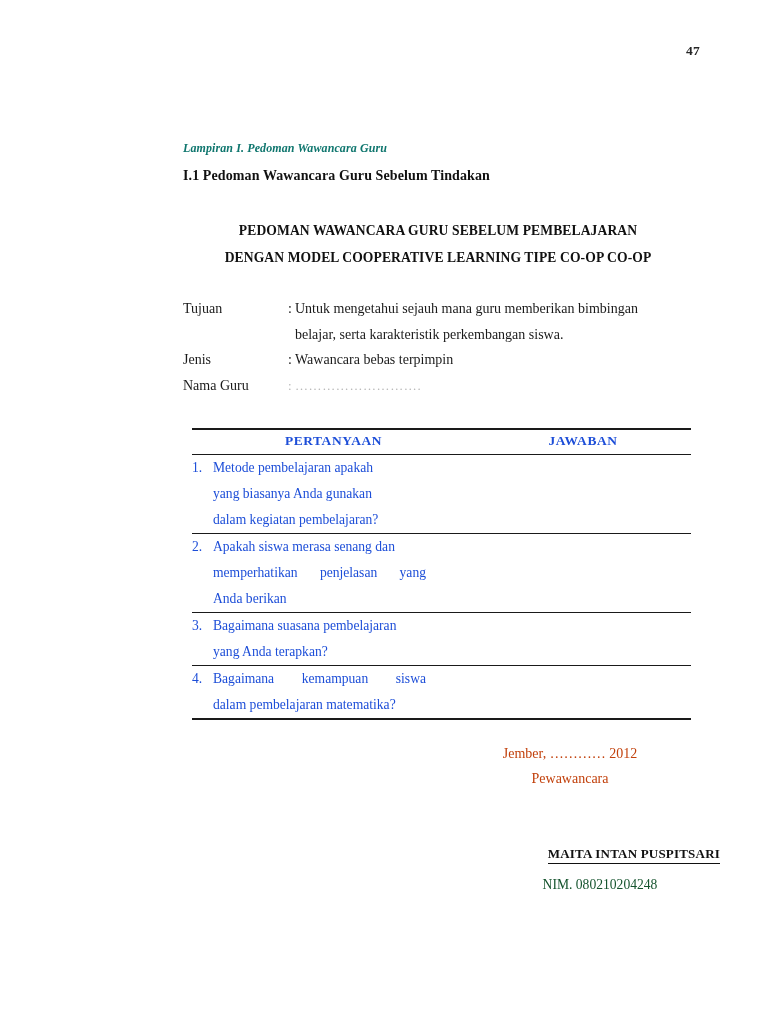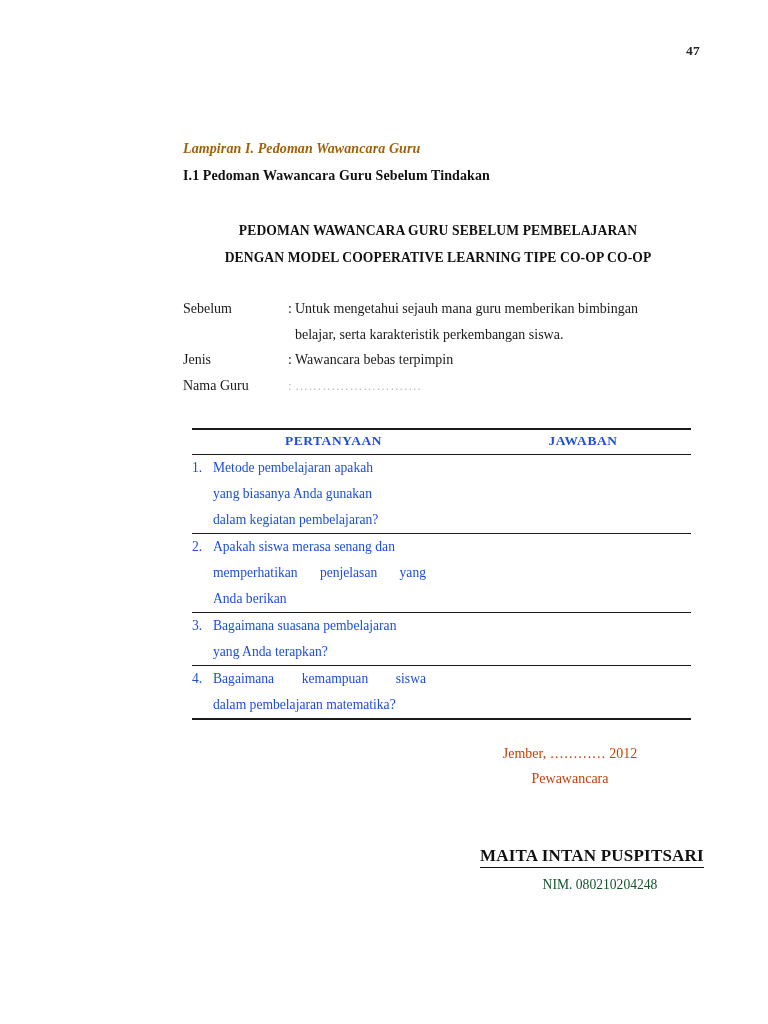--- a/index.html
+++ b/index.html
@@ -34,25 +34,25 @@
     font-weight: bold;
     letter-spacing: 0.2px;
     color: #262626;
   }
 
   
   .appendix-label {
     position: absolute;
     left: 143px;
     top: 141px;
-    font-size: 14px;
+    font-size: 12px;
     font-weight: bold;
     font-style: italic;
     letter-spacing: 0.1px;
-    color: #a16207;
+    color: #0f766e;
   }
   .section-label {
     position: absolute;
     left: 143px;
     top: 168px;
     font-size: 14px;
     font-weight: bold;
     letter-spacing: 0.1px;
     color: #111111;
   }
@@ -179,22 +179,22 @@
     display: block;
     text-align: center;
     line-height: 24px;
     margin-top: 1px;
   }
   .sign-name {
     position: absolute;
     left: 440px;
     top: 846px;
     width: 240px;
-    text-align: left;
-    font-size: 17px;
+    text-align: right;
+    font-size: 13px;
     font-weight: bold;
     letter-spacing: 0.2px;
     color: #111111;
   }
   .sign-name .nm {
     display: inline-block;
     border-bottom: 1.6px solid #111111;
     padding-bottom: 1px;
   }
   .sign-nim {
@@ -218,21 +218,21 @@
   <div class="section-label">I.1 Pedoman Wawancara Guru Sebelum Tindakan</div>
 
   <div class="doc-title">
     <span class="line">PEDOMAN WAWANCARA GURU SEBELUM PEMBELAJARAN</span>
     <span class="line">DENGAN MODEL COOPERATIVE LEARNING TIPE CO-OP CO-OP</span>
   </div>
 
   <div class="meta">
 
     <div class="meta-row">
-      <span class="meta-label">Sebelum</span><span class="meta-colon">:</span><span class="meta-value">
+      <span class="meta-label">Tujuan</span><span class="meta-colon">:</span><span class="meta-value">
         <span class="vline">Untuk mengetahui sejauh mana guru memberikan bimbingan</span>
         <span class="vline">belajar, serta karakteristik perkembangan siswa.</span>
       </span>
     </div>
 
     <div class="meta-row">
       <span class="meta-label">Jenis</span><span class="meta-colon">:</span><span class="meta-value">Wawancara bebas terpimpin</span>
     </div>
 
     <div class="meta-row">

